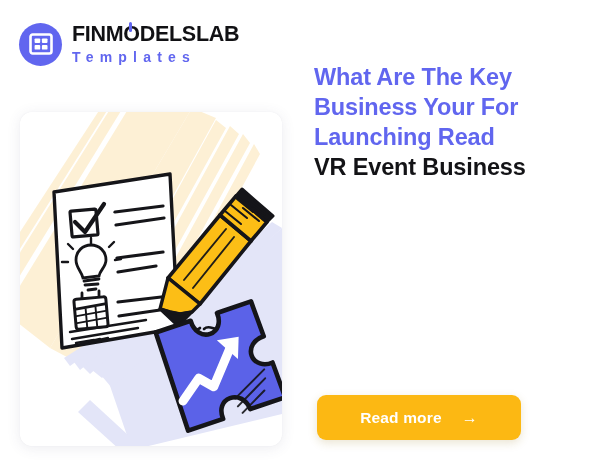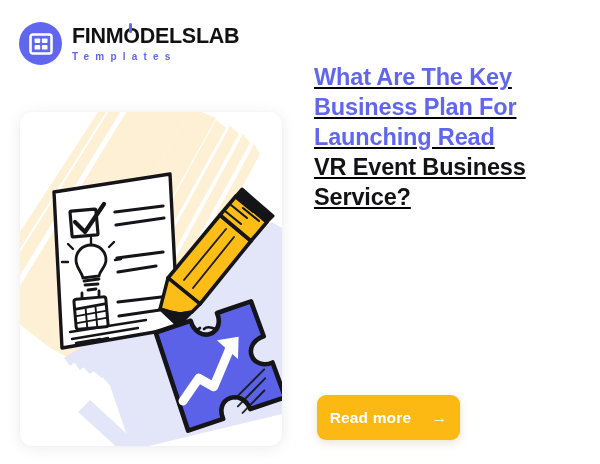--- a/index.html
+++ b/index.html
@@ -66,21 +66,21 @@
     position: absolute;
     left: 56.5px;
     top: -1.5px;
     width: 3.2px;
     height: 10px;
     border-radius: 2px;
     background: #6166ef;
   }
 
   .brand-sub {
-    font-size: 10px;
+    font-size: 14px;
     font-weight: bold;
     letter-spacing: 6.2px;
     color: #6166ef;
     line-height: 1.35;
     margin-top: 2px;
     white-space: nowrap;
   }
 
   
   .art-card {
@@ -104,31 +104,30 @@
     left: 314px;
     top: 63px;
     width: 272px;
   }
 
   .headline {
     font-size: 23.5px;
     font-weight: bold;
     line-height: 1.275;
     letter-spacing: -0.15px;
-    text-decoration: underline;
   }
 
   .headline .hl-accent { color: #6166ef; display: block; }
   .headline .hl-dark   { color: #131316; display: block; }
 
   .cta {
     position: absolute;
     left: 317px;
     top: 395px;
-    width: 143px;
+    width: 204px;
     height: 45px;
     border: none;
     border-radius: 9px;
     background: #fcb813;
     color: #ffffff;
     font-family: "Liberation Sans", sans-serif;
     font-size: 15.5px;
     font-weight: bold;
     letter-spacing: 0.15px;
     display: flex;
@@ -312,24 +311,23 @@
             <path d="M218 303 L242 283"></path>
           </g>
         </g>
       </g>
     </svg>
   </div>
 
   <div class="content">
     <h1 class="headline">
       <span class="hl-accent">What Are The Key</span>
-      <span class="hl-accent">Business Plan For</span>
+      <span class="hl-accent">Business Your For</span>
       <span class="hl-accent">Launching Read</span>
       <span class="hl-dark">VR Event Business</span>
-      <span class="hl-dark">Service?</span>
     </h1>
   </div>
 
   <button class="cta">
     <span>Read more</span>
     <span class="cta-arrow">→</span>
   </button>
 
 </div>
 

